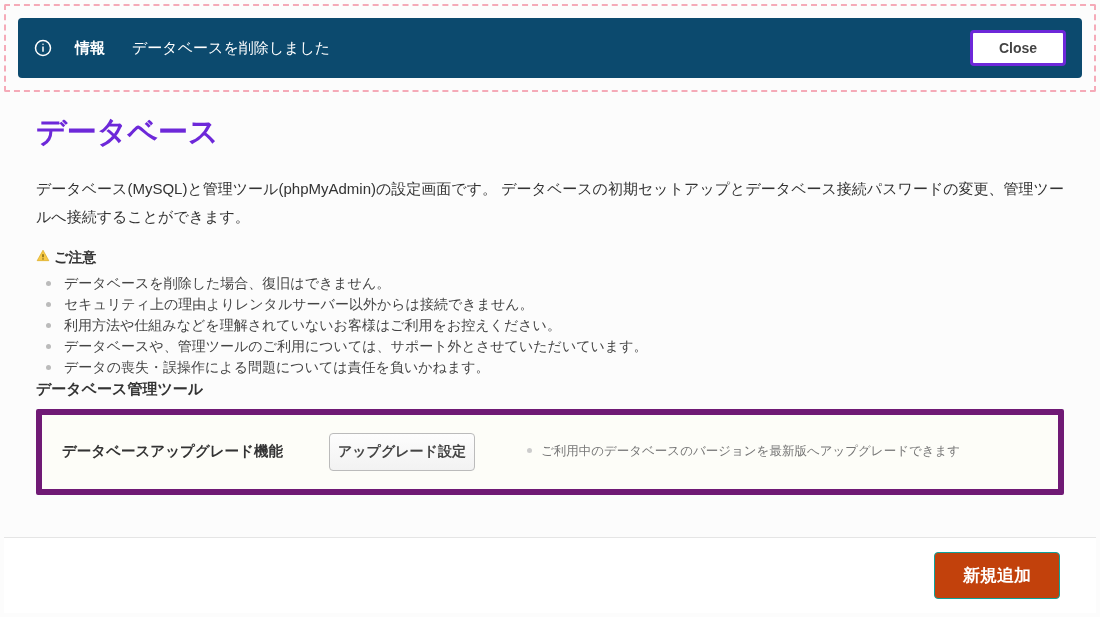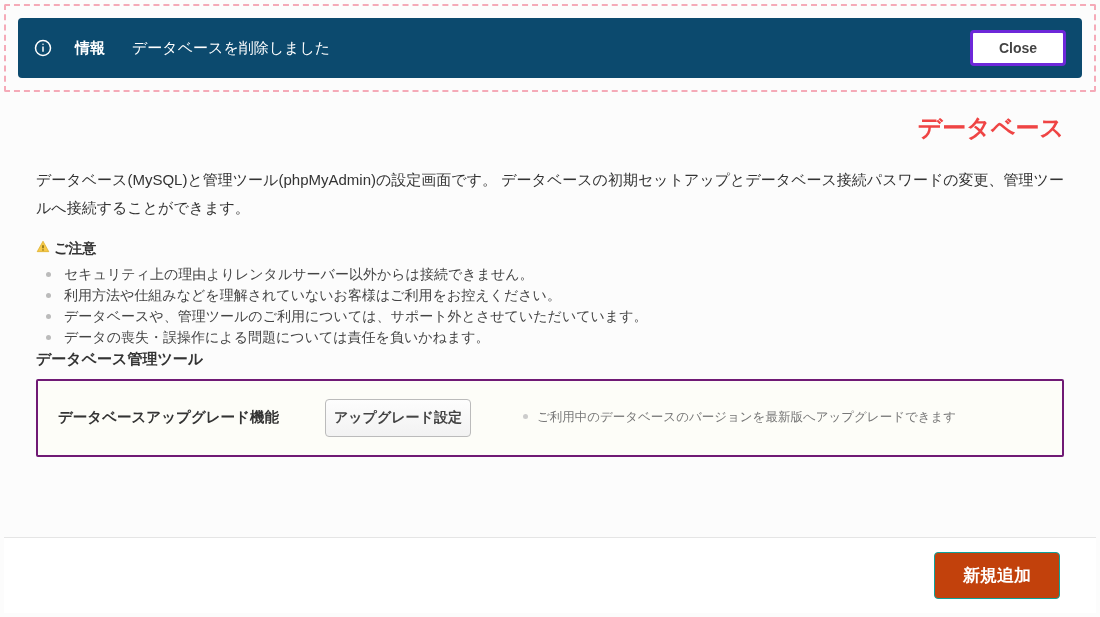--- a/index.html
+++ b/index.html
@@ -57,25 +57,24 @@
       padding: 7px 26px;
       font-weight: bold;
       font-size: 14px;
       color: #444;
       cursor: pointer;
     }
     .content {
       padding: 16px 36px 10px 36px;
     }
     .page-title {
-      font-size: 24px;
-      font-weight: bold;
-      color: #ef4444;
+      font-size: 30px;
+      font-weight: bold;
+      color: #6d28d9;
       margin-bottom: 22px;
-      text-align: right;
     }
     .page-desc {
       font-size: 15px;
       color: #333;
       line-height: 1.85;
       margin-bottom: 18px;
     }
     .caution-block {
       margin-bottom: 2px;
     }
@@ -113,21 +112,21 @@
       background: #bbb;
       border-radius: 50%;
     }
     .section-subtitle {
       font-size: 15px;
       font-weight: bold;
       color: #333;
       margin-bottom: 10px;
     }
     .tool-panel {
-      border: 2px solid #701a75;
+      border: 6px solid #701a75;
       background: #fdfdf8;
       border-radius: 2px;
       padding: 18px 20px;
       display: flex;
       align-items: center;
       gap: 46px;
     }
     .tool-label {
       font-weight: bold;
       font-size: 14.5px;
@@ -216,20 +215,21 @@
       <span class="warn-icon">
         <svg viewBox="0 0 24 24">
           <path d="M12 2 L22 20 L2 20 Z" fill="#f7c948" stroke="#d6a20b" stroke-width="1"></path>
           <line x1="12" y1="9" x2="12" y2="14" stroke="#5a4a00" stroke-width="2"></line>
           <circle cx="12" cy="17" r="1.2" fill="#5a4a00"></circle>
         </svg>
       </span>
       <span>ご注意</span>
     </div>
     <ul class="caution-list">
+      <li>データベースを削除した場合、復旧はできません。</li>
       <li>セキュリティ上の理由よりレンタルサーバー以外からは接続できません。</li>
       <li>利用方法や仕組みなどを理解されていないお客様はご利用をお控えください。</li>
       <li>データベースや、管理ツールのご利用については、サポート外とさせていただいています。</li>
       <li>データの喪失・誤操作による問題については責任を負いかねます。</li>
     </ul>
   </div>
 
   <div class="section-subtitle">データベース管理ツール</div>
 
   <div class="tool-panel">

